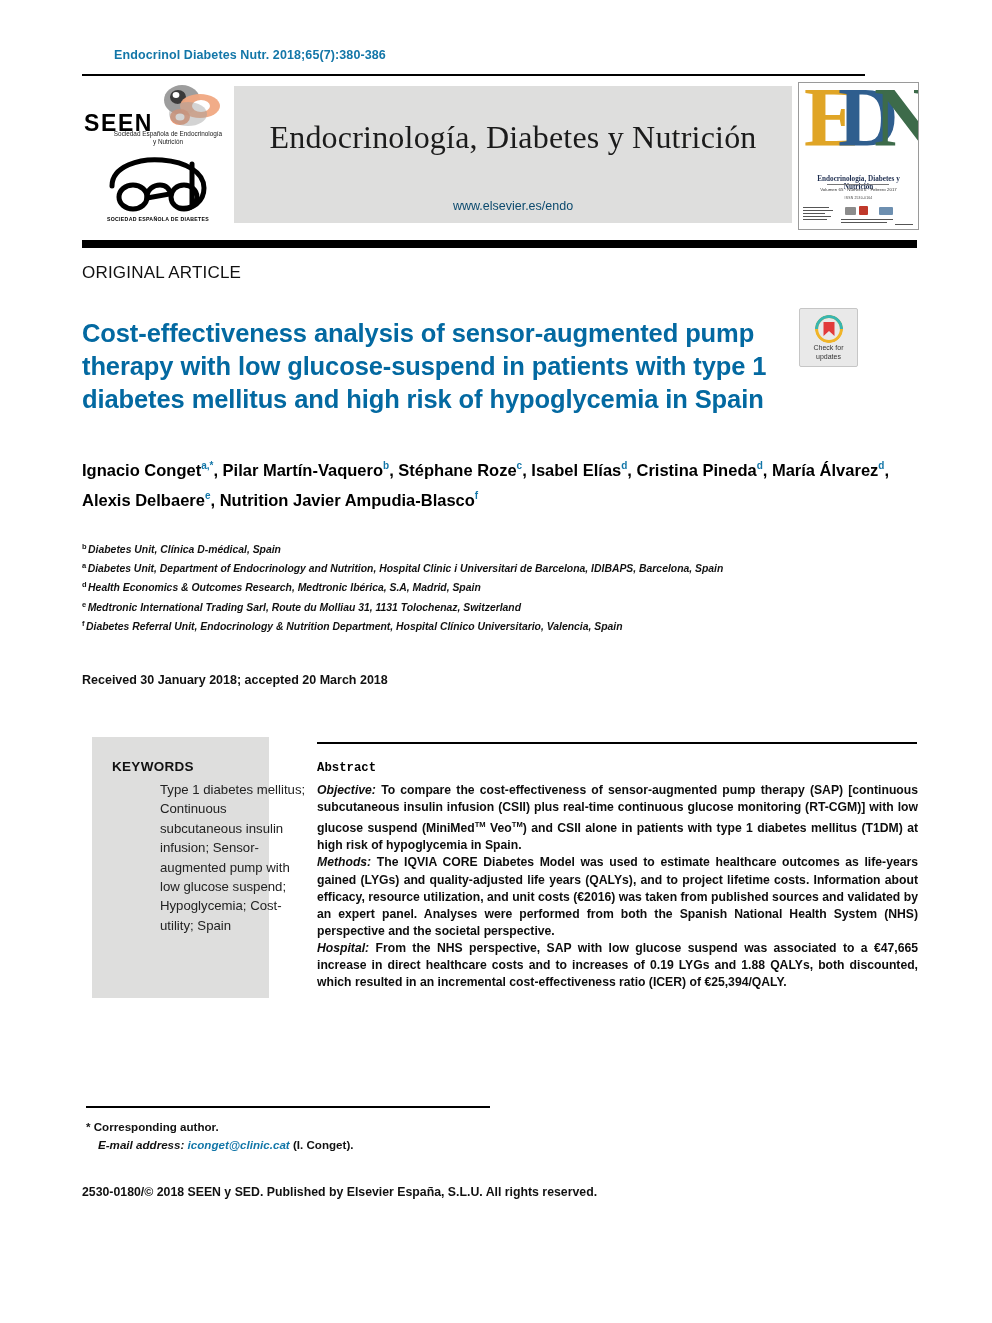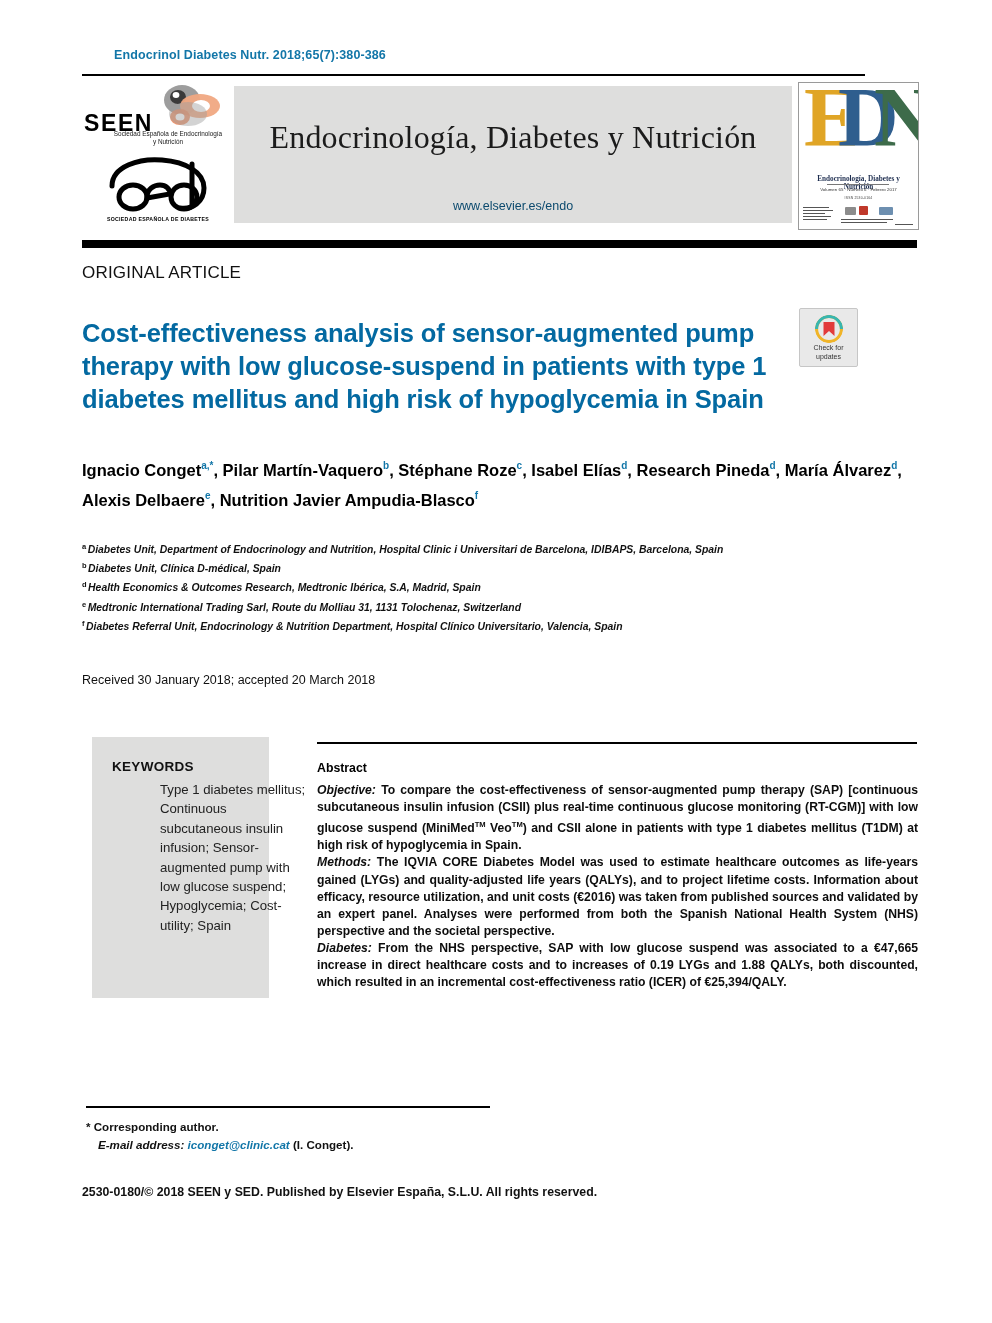--- a/index.html
+++ b/index.html
@@ -302,21 +302,21 @@
     vertical-align: super;
     margin-right: 1.5px;
   }
 
   
   .received {
     position: absolute;
     left: 82px;
     top: 673px;
     font-size: 12.5px;
-    font-weight: normal;
+    font-weight: bold;
     color: #111;
   }
 
   
   .keywords-box {
     position: absolute;
     left: 92px;
     top: 737px;
     width: 177px;
     height: 261px;
@@ -351,20 +351,21 @@
     height: 1.5px;
     background: #000;
   }
   .abs-head {
     position: absolute;
     left: 317px;
     top: 761px;
     font-size: 12.3px;
     font-weight: bold;
     color: #000;
+    font-family: Liberation Mono, monospace;
   }
   .abs-body {
     position: absolute;
     left: 317px;
     top: 782px;
     width: 601px;
     font-size: 12.2px;
     line-height: 17.1px;
     text-align: justify;
     color: #0d0d0d;
@@ -495,43 +496,43 @@
       <path d="M14 1.5 A12.5 12.5 0 0 1 26.5 14" fill="none" stroke="#38b6b0" stroke-width="3.2"></path>
       <path d="M1.5 14 A12.5 12.5 0 0 1 14 1.5" fill="none" stroke="#38b6b0" stroke-width="3.2"></path>
       <path d="M8.5 7 h11 v14 l-5.5 -5 l-5.5 5 z" fill="#e23b3b"></path>
     </svg>
     <div class="cm-text">
       <span>Check for</span><br>
       <span>updates</span>
     </div>
   </div>
 
-  <div class="authors"><span>Ignacio Conget</span><sup>a,*</sup>, <span>Pilar Martín-Vaquero</span><sup>b</sup>, <span>Stéphane Roze</span><sup>c</sup>, <span>Isabel Elías</span><sup>d</sup>, <span>Research Pineda</span><sup>d</sup>, <span>María Álvarez</span><sup>d</sup>, <span>Alexis Delbaere</span><sup>e</sup>, <span>Nutrition Javier Ampudia-Blasco</span><sup>f</sup></div>
+  <div class="authors"><span>Ignacio Conget</span><sup>a,*</sup>, <span>Pilar Martín-Vaquero</span><sup>b</sup>, <span>Stéphane Roze</span><sup>c</sup>, <span>Isabel Elías</span><sup>d</sup>, <span>Cristina Pineda</span><sup>d</sup>, <span>María Álvarez</span><sup>d</sup>, <span>Alexis Delbaere</span><sup>e</sup>, <span>Nutrition Javier Ampudia-Blasco</span><sup>f</sup></div>
 
   <div class="affiliations">
+      <div class="aff"><sup>b</sup><span>Diabetes Unit, Clínica D-médical, Spain</span></div>
       <div class="aff"><sup>a</sup><span>Diabetes Unit, Department of Endocrinology and Nutrition, Hospital Clinic i Universitari de Barcelona, IDIBAPS, Barcelona, Spain</span></div>
-      <div class="aff"><sup>b</sup><span>Diabetes Unit, Clínica D-médical, Spain</span></div>
       <div class="aff"><sup>d</sup><span>Health Economics &amp; Outcomes Research, Medtronic Ibérica, S.A, Madrid, Spain</span></div>
       <div class="aff"><sup>e</sup><span>Medtronic International Trading Sarl, Route du Molliau 31, 1131 Tolochenaz, Switzerland</span></div>
       <div class="aff"><sup>f</sup><span>Diabetes Referral Unit, Endocrinology &amp; Nutrition Department, Hospital Clínico Universitario, Valencia, Spain</span></div>
     </div>
 
   <div class="received">Received 30 January 2018; accepted 20 March 2018</div>
 
   <div class="keywords-box">
     <div class="kw-head">KEYWORDS</div>
     <div class="kw-list">Type 1 diabetes mellitus; Continuous subcutaneous insulin infusion; Sensor-augmented pump with low glucose suspend; Hypoglycemia; Cost-utility; Spain</div>
   </div>
 
   <div class="abs-rule"></div>
   <div class="abs-head">Abstract</div>
   <div class="abs-body">
       <p><span class="lbl">Objective:</span><span> To compare the cost-effectiveness of sensor-augmented pump therapy (SAP) [continuous subcutaneous insulin infusion (CSII) plus real-time continuous glucose monitoring (RT-CGM)] with low glucose suspend (MiniMed<sup>TM</sup> Veo<sup>TM</sup>) and CSII alone in patients with type 1 diabetes mellitus (T1DM) at high risk of hypoglycemia in Spain.</span></p>
       <p><span class="lbl">Methods:</span><span> The IQVIA CORE Diabetes Model was used to estimate healthcare outcomes as life-years gained (LYGs) and quality-adjusted life years (QALYs), and to project lifetime costs. Information about efficacy, resource utilization, and unit costs (€2016) was taken from published sources and validated by an expert panel. Analyses were performed from both the Spanish National Health System (NHS) perspective and the societal perspective.</span></p>
-      <p><span class="lbl">Diabetes:</span><span> From the NHS perspective, SAP with low glucose suspend was associated to a €47,665 increase in direct healthcare costs and to increases of 0.19 LYGs and 1.88 QALYs, both discounted, which resulted in an incremental cost-effectiveness ratio (ICER) of €25,394/QALY.</span></p>
+      <p><span class="lbl">Hospital:</span><span> From the NHS perspective, SAP with low glucose suspend was associated to a €47,665 increase in direct healthcare costs and to increases of 0.19 LYGs and 1.88 QALYs, both discounted, which resulted in an incremental cost-effectiveness ratio (ICER) of €25,394/QALY.</span></p>
     </div>
 
   <div class="foot-rule"></div>
   <div class="foot-note">
     <div>* Corresponding author.</div>
     <div class="foot-indent">
       <span class="em">E-mail address:</span>
       <a class="mail" href="#">iconget@clinic.cat</a>
       <span>(I. Conget).</span>
     </div>

